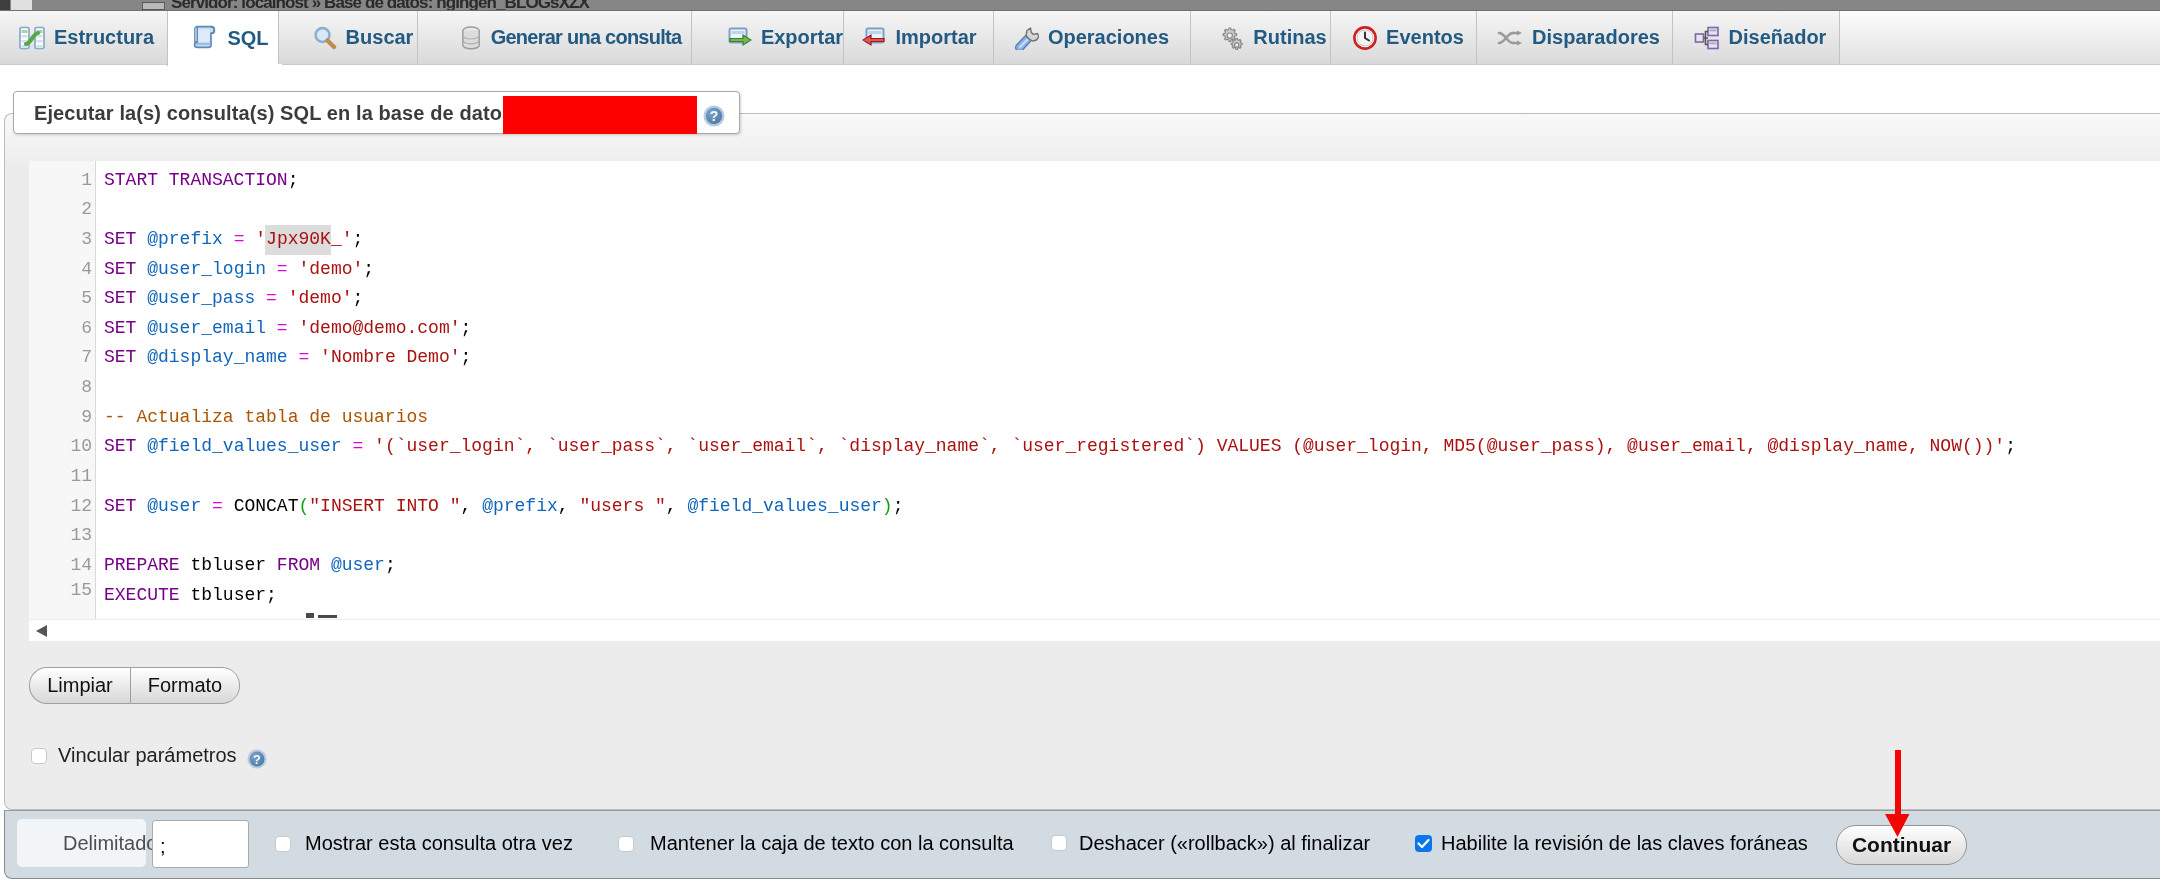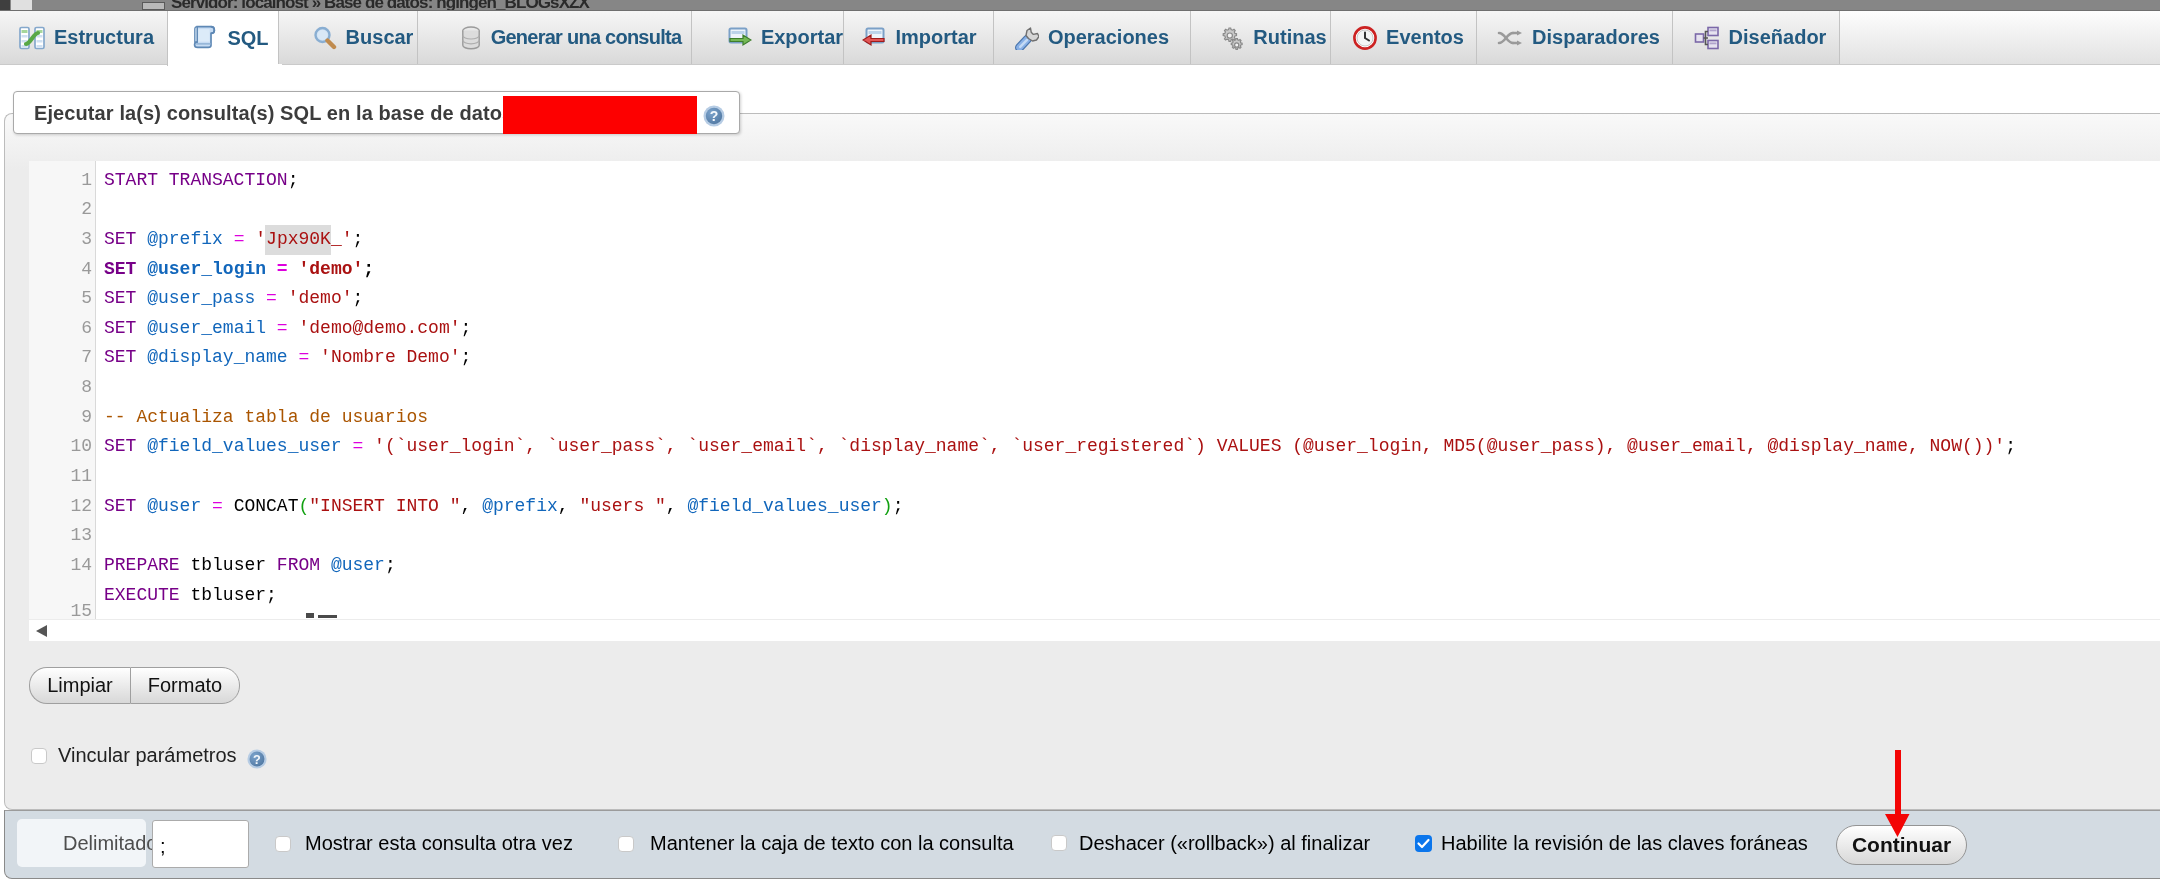--- a/index.html
+++ b/index.html
@@ -244,27 +244,27 @@
         <div class="lnum" style="top: 123.16px;">5</div>
         <div class="lnum" style="top: 152.8px;">6</div>
         <div class="lnum" style="top: 182.44px;">7</div>
         <div class="lnum" style="top: 212.08px;">8</div>
         <div class="lnum" style="top: 241.72px;">9</div>
         <div class="lnum" style="top: 271.36px;">10</div>
         <div class="lnum" style="top: 301px;">11</div>
         <div class="lnum" style="top: 330.64px;">12</div>
         <div class="lnum" style="top: 360.28px;">13</div>
         <div class="lnum" style="top: 389.92px;">14</div>
-        <div class="lnum" style="top: 436px;">15</div>
+        <div class="lnum" style="top: 415px;">15</div>
       </div>
     <div id="code">
         <div class="cline" style="top: 4.6px;"><i class="k">START TRANSACTION</i>;</div>
         <div class="cline" style="top: 34.24px;"></div>
         <div class="cline" style="top: 63.88px;"><i class="k">SET</i> <i class="v">@prefix</i> <i class="o">=</i> <i class="s">'Jpx90K_'</i>;</div>
-        <div class="cline" style="top: 93.52px; font-weight: bold;"><i class="k">SET</i> <i class="v">@user_login</i> <i class="o">=</i> <i class="s">'demo'</i>;</div>
+        <div class="cline" style="top: 93.52px;"><i class="k">SET</i> <i class="v">@user_login</i> <i class="o">=</i> <i class="s">'demo'</i>;</div>
         <div class="cline" style="top: 123.16px;"><i class="k">SET</i> <i class="v">@user_pass</i> <i class="o">=</i> <i class="s">'demo'</i>;</div>
         <div class="cline" style="top: 152.8px;"><i class="k">SET</i> <i class="v">@user_email</i> <i class="o">=</i> <i class="s">'demo@demo.com'</i>;</div>
         <div class="cline" style="top: 182.44px;"><i class="k">SET</i> <i class="v">@display_name</i> <i class="o">=</i> <i class="s">'Nombre Demo'</i>;</div>
         <div class="cline" style="top: 212.08px;"></div>
         <div class="cline" style="top: 241.72px;"><i class="c">-- Actualiza tabla de usuarios</i></div>
         <div class="cline" style="top: 271.36px;"><i class="k">SET</i> <i class="v">@field_values_user</i> <i class="o">=</i> <i class="s">'(`user_login`, `user_pass`, `user_email`, `display_name`, `user_registered`) VALUES (@user_login, MD5(@user_pass), @user_email, @display_name, NOW())'</i>;</div>
         <div class="cline" style="top: 301px;"></div>
         <div class="cline" style="top: 330.64px;"><i class="k">SET</i> <i class="v">@user</i> <i class="o">=</i> CONCAT<i class="b">(</i><i class="s">"INSERT INTO "</i>, <i class="v">@prefix</i>, <i class="s">"users "</i>, <i class="v">@field_values_user</i><i class="b">)</i>;</div>
         <div class="cline" style="top: 360.28px;"></div>
         <div class="cline" style="top: 389.92px;"><i class="k">PREPARE</i> tbluser <i class="k">FROM</i> <i class="v">@user</i>;</div>

